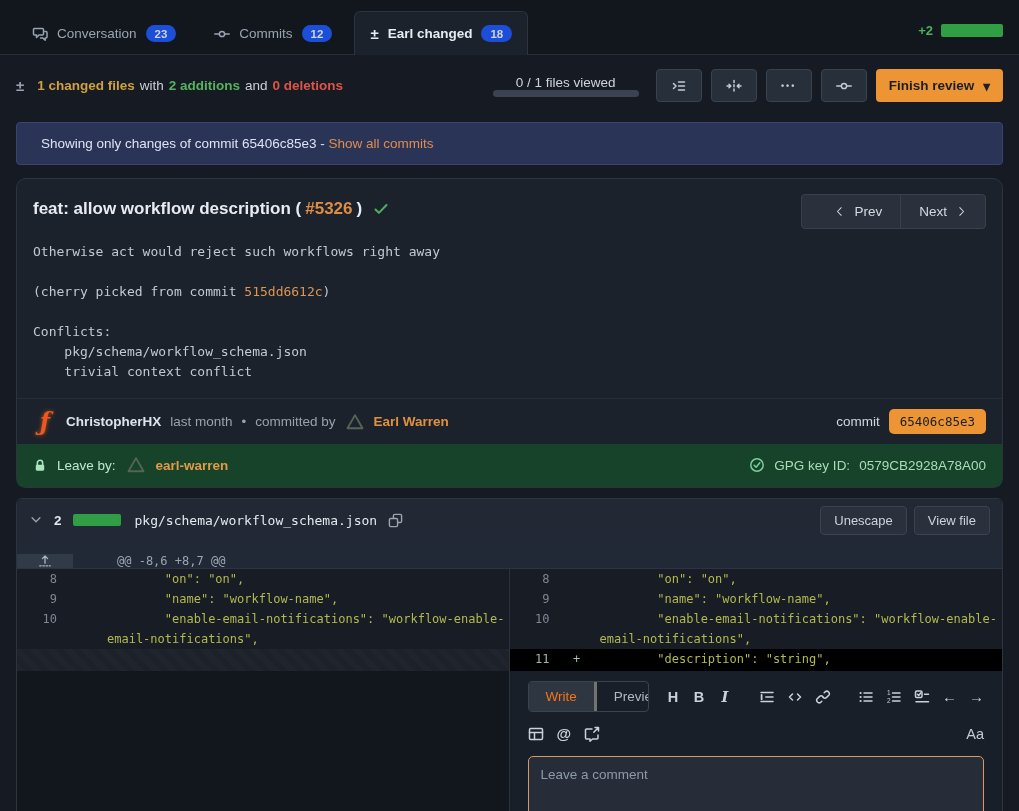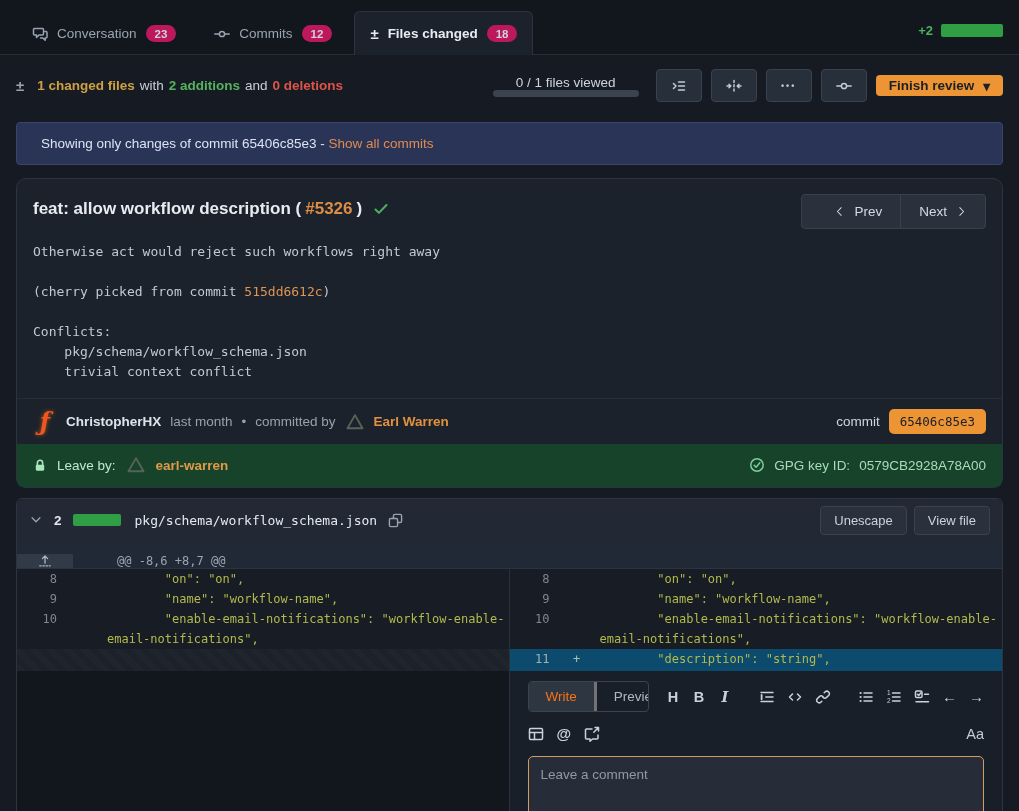--- a/index.html
+++ b/index.html
@@ -7,41 +7,41 @@
   body { background:#161b23; font-family:"Liberation Sans", sans-serif; color:#c9d0d9; }
   svg { display:block; }
   .ico { fill:none; stroke:currentColor; stroke-width:1.5; stroke-linecap:round; stroke-linejoin:round; }
 
   
   .tabbar { height:55px; background:#12171e; border-bottom:1px solid #262d37; display:flex; align-items:flex-end; padding:0 16px; }
   .tabs { display:flex; gap:6px; }
   .tab { display:flex; align-items:center; gap:9px; height:44px; padding:0 15px; color:#9aa4b1; font-size:13.5px; cursor:pointer;
          border:1px solid transparent; border-bottom:none; border-radius:6px 6px 0 0; margin-bottom:-1px; }
   .tab.active { background:#1c222c; color:#e7ecf2; border-color:#2c3440; font-weight:700; }
-  .badge { background:#be185d; color:#ccd3db; font-size:11.5px; font-weight:700; padding:2.5px 9px; border-radius:10px; }
+  .badge { background:#1d4ed8; color:#ccd3db; font-size:11.5px; font-weight:700; padding:2.5px 9px; border-radius:10px; }
   .pm { font-weight:700; font-size:15px; }
   .tab-diffstat { margin-left:auto; display:flex; align-items:center; gap:8px; margin-bottom:16px; }
   .plus2 { color:#4cb05c; font-weight:700; font-size:13px; }
   .dsbar { width:62px; height:13px; background:#2f9e44; border-radius:2px; }
 
   
   .diff-toolbar { display:flex; align-items:center; padding:14px 16px 12px; }
   .summary { display:flex; align-items:center; gap:5px; font-size:13.5px; color:#c9d0d9; }
   .sum-ico { color:#9aa3b0; font-weight:700; font-size:15px; margin-right:8px; }
   .c-files { color:#cfa041; font-weight:700; }
   .c-add { color:#57b25f; font-weight:700; }
   .c-del { color:#dd5448; font-weight:700; }
   .tb-right { margin-left:auto; display:flex; align-items:center; gap:9px; }
   .viewed { display:flex; flex-direction:column; align-items:center; margin-right:8px; }
   .viewed-label { font-size:13.5px; color:#cdd4dd; }
   .viewed-track { width:146px; height:7px; background:#3a434f; border-radius:4px; }
   .icon-btn { width:46px; height:33px; background:#272f3b; border:1px solid #3a424e; border-radius:4px; color:#c3cbd5;
               display:flex; align-items:center; justify-content:center; cursor:pointer; }
   .kebab { font-size:9px; letter-spacing:2px; font-weight:700; }
-  .finish-btn { background:#ed9435; color:#1c2026; border:none; border-radius:4px; height:21px; padding:0 13px;
+  .finish-btn { background:#ed9435; color:#1c2026; border:none; border-radius:4px; height:33px; padding:0 13px;
                 font-weight:700; font-size:13.5px; display:flex; align-items:center; gap:9px; cursor:pointer; font-family:inherit; }
 
   
   .banner { margin:8px 16px 0; background:#2a3456; border:1px solid #394470; border-radius:4px; padding:13px 24px;
             font-size:13.5px; color:#dde3f5; }
   .banner a { color:#e08b52; text-decoration:none; cursor:pointer; }
 
   
   .commit-box { margin:13px 16px 0; background:#1c222b; border:1px solid #2d3440; border-radius:10px; }
   .commit-head { display:flex; align-items:flex-start; padding:15px 16px 0; }
@@ -90,21 +90,21 @@
 
   .split { display:flex; }
   .side { width:50%; }
   .side.l { border-right:1px solid #2a313c; }
   .drow { display:flex; line-height:20px; min-height:20px; }
   .ln { width:52px; flex:none; text-align:right; padding-right:12px; color:#7d8794;
         font-family:"DejaVu Sans Mono", monospace; font-size:12px; cursor:pointer; }
   .mk { width:30px; flex:none; text-align:center; color:#aebfb3; font-family:"DejaVu Sans Mono", monospace; font-size:12px; }
   .codec { flex:1; font-family:"DejaVu Sans Mono", monospace; font-size:12px; color:#b3ba4c;
            white-space:pre-wrap; word-break:break-all; padding-left:8px; padding-right:2px; }
-  .drow.added { background:#0c4a6e; min-height:22px; }
+  .drow.added { background:#000000; min-height:22px; }
   .drow.added .ln { color:#9fb5a7; }
   .drow.filler { background:#1c212a; min-height:22px;
     background-image:repeating-linear-gradient(45deg, rgba(255,255,255,0.015) 0 6px, transparent 6px 12px); }
 
   
   .comment-row { display:flex; height:161px; }
   .empty-cell { width:50%; background:#12161d; border-right:1px solid #2a313c; }
   .form-cell { width:50%; background:#191f29; padding:10px 18px 0; }
   .ed-top { display:flex; align-items:center; }
   .wp-group { display:flex; border:1px solid #3b434f; border-radius:4px; overflow:hidden; }
@@ -145,21 +145,21 @@
         <svg class="ico" width="16" height="16" viewBox="0 0 16 16">
             <circle cx="8" cy="8" r="2.6"></circle>
             <path d="M.8 8h4.4M10.8 8h4.4"></path>
           </svg>
       </span>
       <span>Commits</span>
       <span class="badge">12</span>
     </div>
     <div class="tab active">
       <span class="pm">±</span>
-      <span>Files changed</span>
+      <span>Earl changed</span>
       <span class="badge">18</span>
     </div>
   </div>
   <div class="tab-diffstat">
     <span class="plus2">+2</span>
     <span class="dsbar"></span>
   </div>
 </div>
 
 <div class="diff-toolbar">

